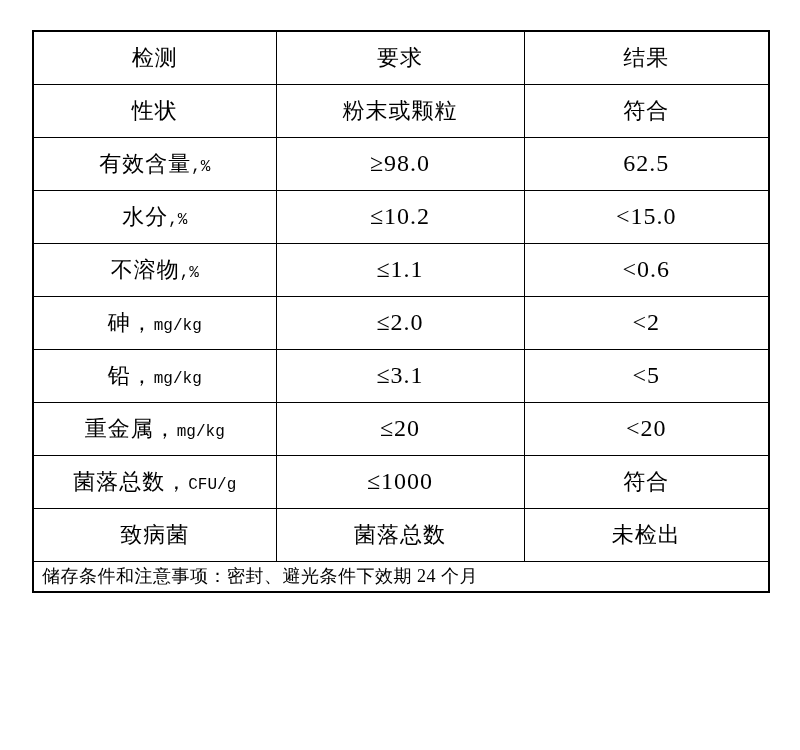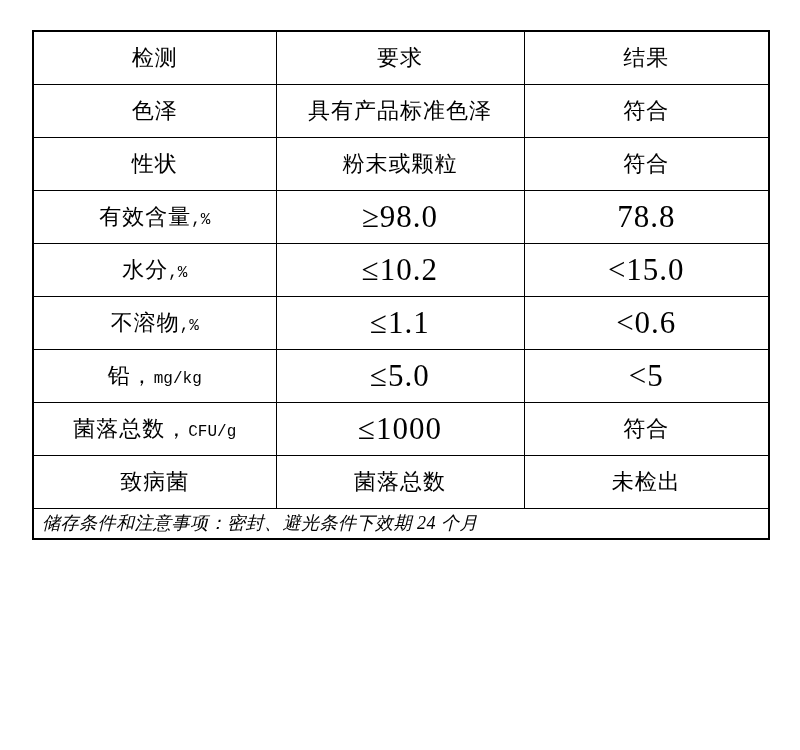--- a/index.html
+++ b/index.html
@@ -41,27 +41,26 @@
   .cn {
     font-size: 22px;
     letter-spacing: 1px;
   }
   .unit {
     font-size: 16px;
     font-family: "Liberation Mono", monospace;
     letter-spacing: 0;
   }
   .val {
-    font-size: 31px;
+    font-size: 24px;
     letter-spacing: 1px;
     margin-left: 25px;
   }
   tr.footer-row {
     height: 24px;
-    font-style: italic;
   }
   td.footer-cell {
     text-align: left;
     padding: 2px 6px 3px 8px;
     font-size: 18px;
     letter-spacing: 0.5px;
   }
 </style>
 </head>
 <body>
@@ -72,58 +71,63 @@
       <col class="col2">
       <col class="col3">
   </colgroup>
   <tbody>
     <tr>
       <th class="cn">检测</th>
       <th class="cn">要求</th>
       <th class="cn">结果</th>
     </tr>
 
-    <tr>
-      <td><span class="cn">色泽</span><span class="unit"></span></td>
-      <td class="cn">具有产品标准色泽</td>
-      <td class="cn">符合</td>
-    </tr>
 
     <tr>
       <td><span class="cn">性状</span><span class="unit"></span></td>
       <td class="cn">粉末或颗粒</td>
       <td class="cn">符合</td>
     </tr>
 
 
     <tr>
       <td><span class="cn">有效含量</span><span class="unit">,%</span></td>
       <td class="val">≥98.0</td>
-      <td class="val">78.8</td>
+      <td class="val">62.5</td>
     </tr>
 
     <tr>
       <td><span class="cn">水分</span><span class="unit">,%</span></td>
       <td class="val">≤10.2</td>
       <td class="val">&lt;15.0</td>
     </tr>
 
     <tr>
       <td><span class="cn">不溶物</span><span class="unit">,%</span></td>
       <td class="val">≤1.1</td>
       <td class="val">&lt;0.6</td>
     </tr>
 
+    <tr>
+      <td><span class="cn">砷，</span><span class="unit">mg/kg</span></td>
+      <td class="val">≤2.0</td>
+      <td class="val">&lt;2</td>
+    </tr>
 
     <tr>
       <td><span class="cn">铅，</span><span class="unit">mg/kg</span></td>
-      <td class="val">≤5.0</td>
+      <td class="val">≤3.1</td>
       <td class="val">&lt;5</td>
     </tr>
 
+    <tr>
+      <td><span class="cn">重金属，</span><span class="unit">mg/kg</span></td>
+      <td class="val">≤20</td>
+      <td class="val">&lt;20</td>
+    </tr>
 
     <tr>
       <td><span class="cn">菌落总数，</span><span class="unit">CFU/g</span></td>
       <td class="val">≤1000</td>
       <td class="cn">符合</td>
     </tr>
 
     <tr>
       <td><span class="cn">致病菌</span><span class="unit"></span></td>
       <td class="cn">菌落总数</td>

